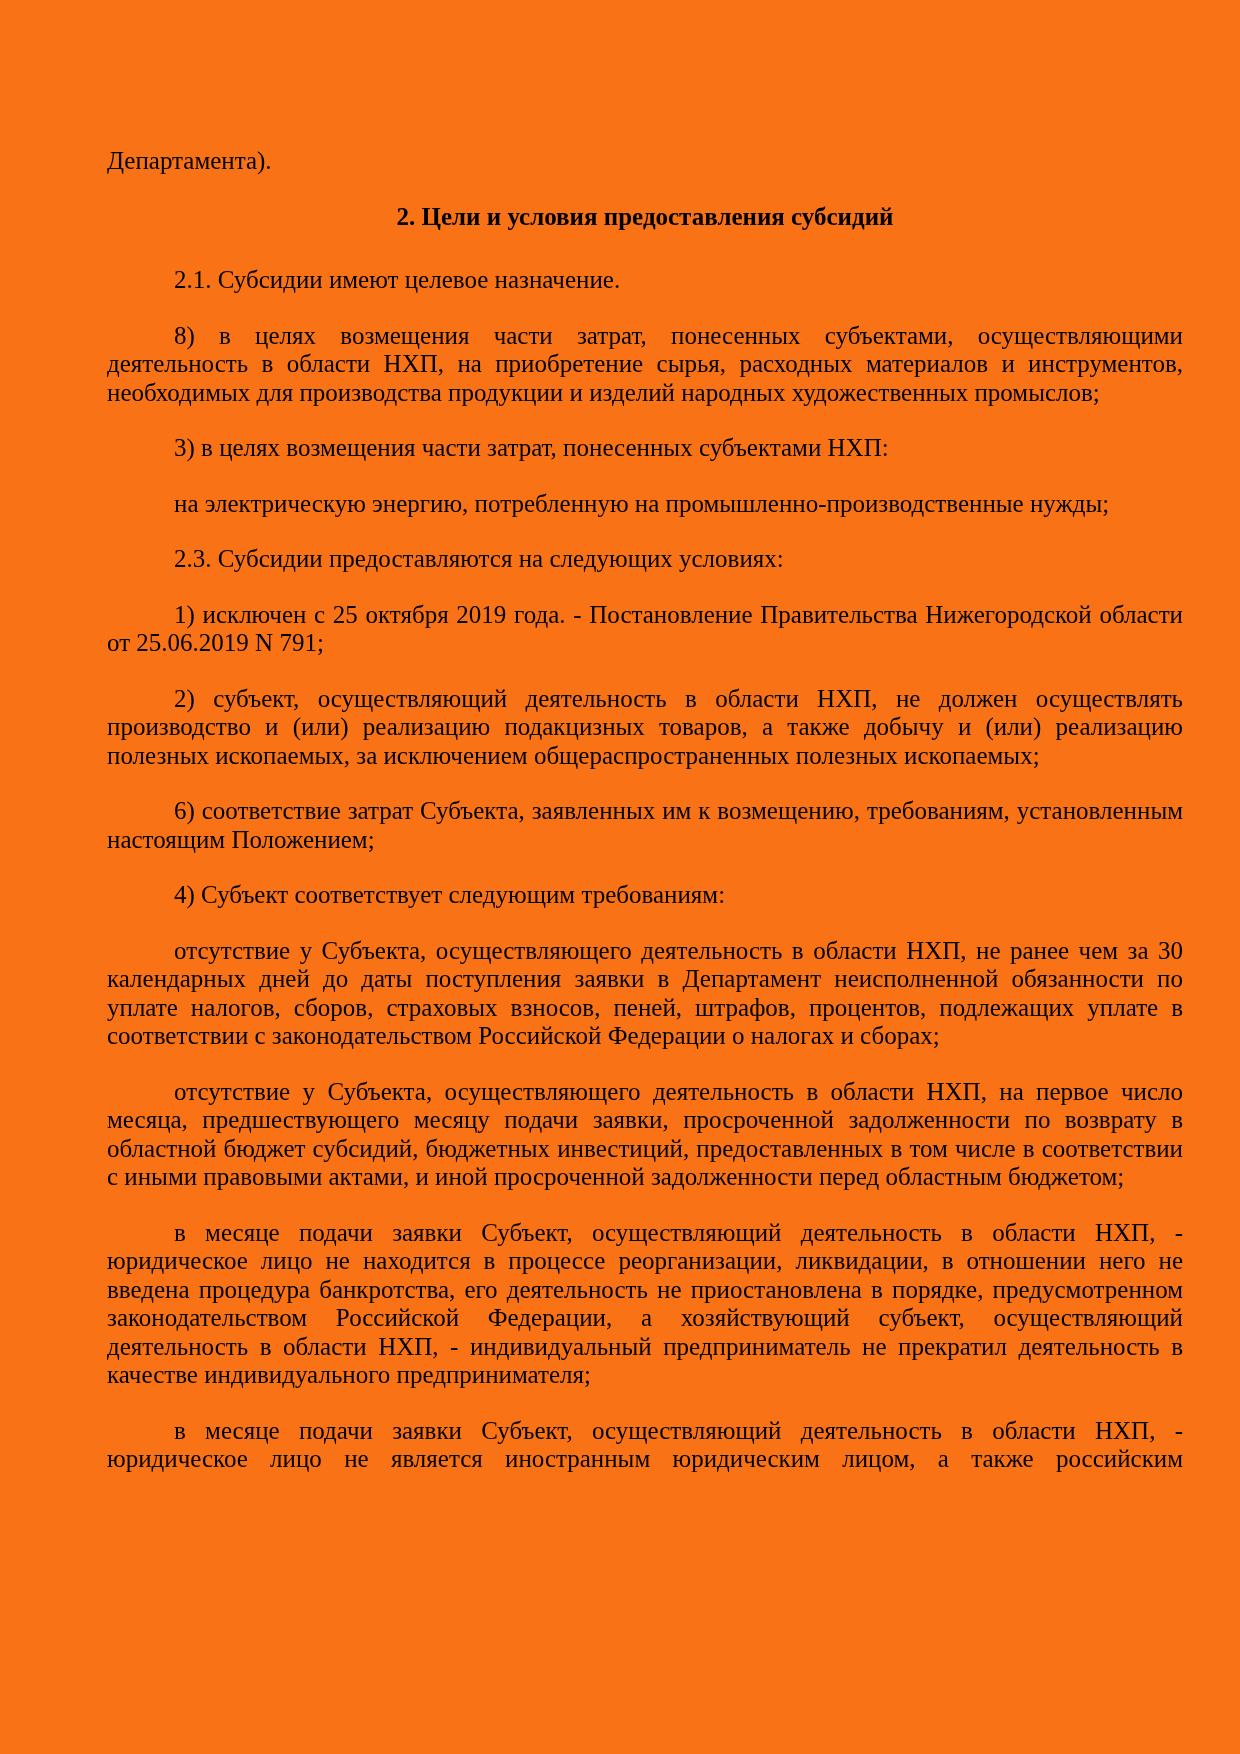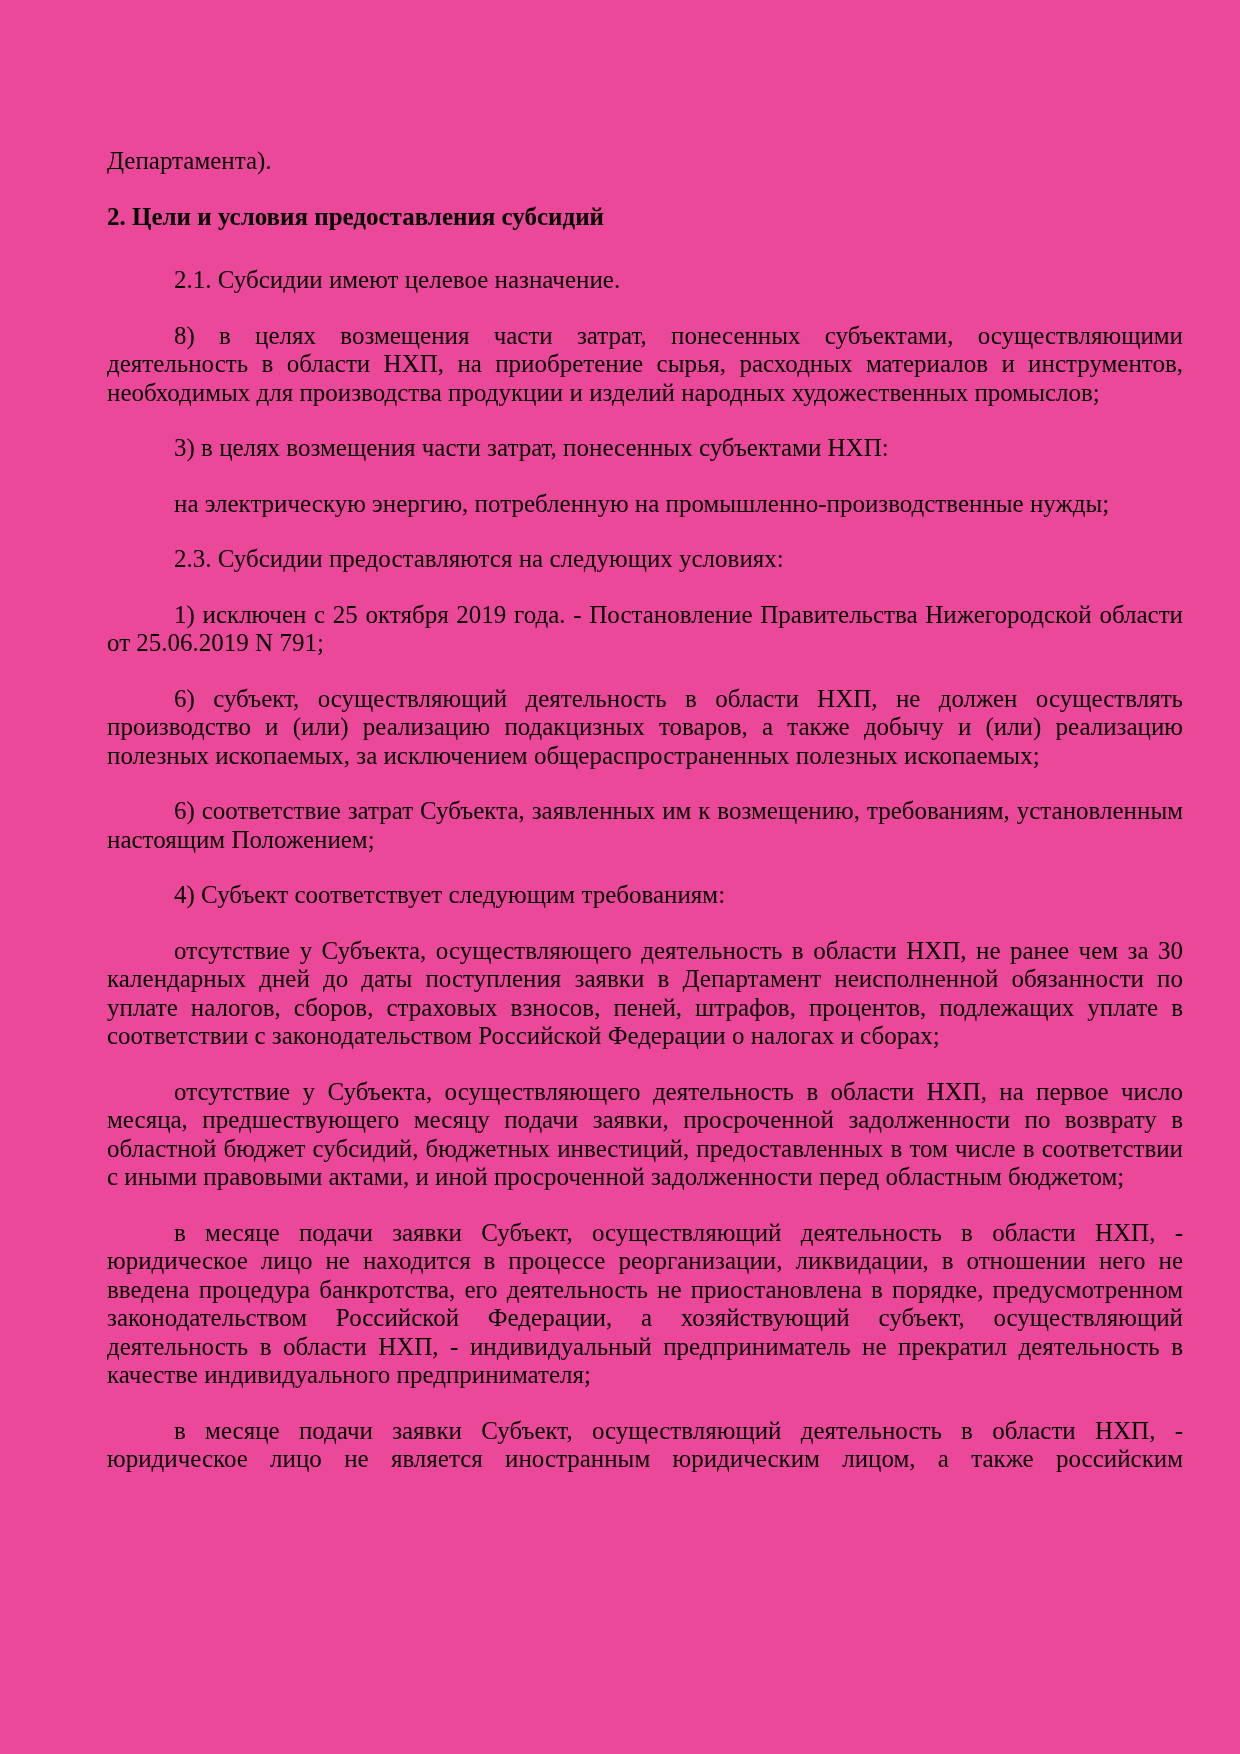--- a/index.html
+++ b/index.html
@@ -4,21 +4,21 @@
 <style>
   html, body {
     margin: 0;
     padding: 0;
     background: #ffffff;
   }
   .page {
     position: relative;
     width: 1240px;
     height: 1754px;
-    background: #ec4899;
+    background: #f97316;
     overflow: hidden;
     font-family: "Liberation Serif", "DejaVu Serif", serif;
     color: #000000;
   }
   .content {
     box-sizing: border-box;
     padding: 147px 57px 0 107px;
   }
   .content p {
     margin: 0 0 27px 0;
@@ -32,39 +32,40 @@
     text-indent: 0;
   }
   .content p.continues {
     
     text-align-last: justify;
   }
   .content h1.section-heading {
     font-size: 25px;
     line-height: 28.5px;
     font-weight: bold;
+    text-align: center;
     text-indent: 0;
     margin: 6px 0 35px 0;
   }
 </style>
 </head>
 <body>
 
 <div class="page">
   <div class="content">
     <p class="no-indent">Департамента).</p>
     <h1 class="section-heading">2. Цели и условия предоставления субсидий</h1>
     <div>
         <p>2.1. Субсидии имеют целевое назначение.</p>
         <p>8) в целях возмещения части затрат, понесенных субъектами, осуществляющими деятельность в области НХП, на приобретение сырья, расходных материалов и инструментов, необходимых для производства продукции и изделий народных художественных промыслов;</p>
         <p>3) в целях возмещения части затрат, понесенных субъектами НХП:</p>
         <p>на электрическую энергию, потребленную на промышленно-производственные нужды;</p>
         <p>2.3. Субсидии предоставляются на следующих условиях:</p>
         <p>1) исключен с 25 октября 2019 года. - Постановление Правительства Нижегородской области от 25.06.2019 N 791;</p>
-        <p>6) субъект, осуществляющий деятельность в области НХП, не должен осуществлять производство и (или) реализацию подакцизных товаров, а также добычу и (или) реализацию полезных ископаемых, за исключением общераспространенных полезных ископаемых;</p>
+        <p>2) субъект, осуществляющий деятельность в области НХП, не должен осуществлять производство и (или) реализацию подакцизных товаров, а также добычу и (или) реализацию полезных ископаемых, за исключением общераспространенных полезных ископаемых;</p>
         <p>6) соответствие затрат Субъекта, заявленных им к возмещению, требованиям, установленным настоящим Положением;</p>
         <p>4) Субъект соответствует следующим требованиям:</p>
         <p>отсутствие у Субъекта, осуществляющего деятельность в области НХП, не ранее чем за 30 календарных дней до даты поступления заявки в Департамент неисполненной обязанности по уплате налогов, сборов, страховых взносов, пеней, штрафов, процентов, подлежащих уплате в соответствии с законодательством Российской Федерации о налогах и сборах;</p>
         <p>отсутствие у Субъекта, осуществляющего деятельность в области НХП, на первое число месяца, предшествующего месяцу подачи заявки, просроченной задолженности по возврату в областной бюджет субсидий, бюджетных инвестиций, предоставленных в том числе в соответствии с иными правовыми актами, и иной просроченной задолженности перед областным бюджетом;</p>
         <p>в месяце подачи заявки Субъект, осуществляющий деятельность в области НХП, - юридическое лицо не находится в процессе реорганизации, ликвидации, в отношении него не введена процедура банкротства, его деятельность не приостановлена в порядке, предусмотренном законодательством Российской Федерации, а хозяйствующий субъект, осуществляющий деятельность в области НХП, - индивидуальный предприниматель не прекратил деятельность в качестве индивидуального предпринимателя;</p>
         <p class="continues">в месяце подачи заявки Субъект, осуществляющий деятельность в области НХП, - юридическое лицо не является иностранным юридическим лицом, а также российским</p>
       </div>
   </div>
 </div>
 

